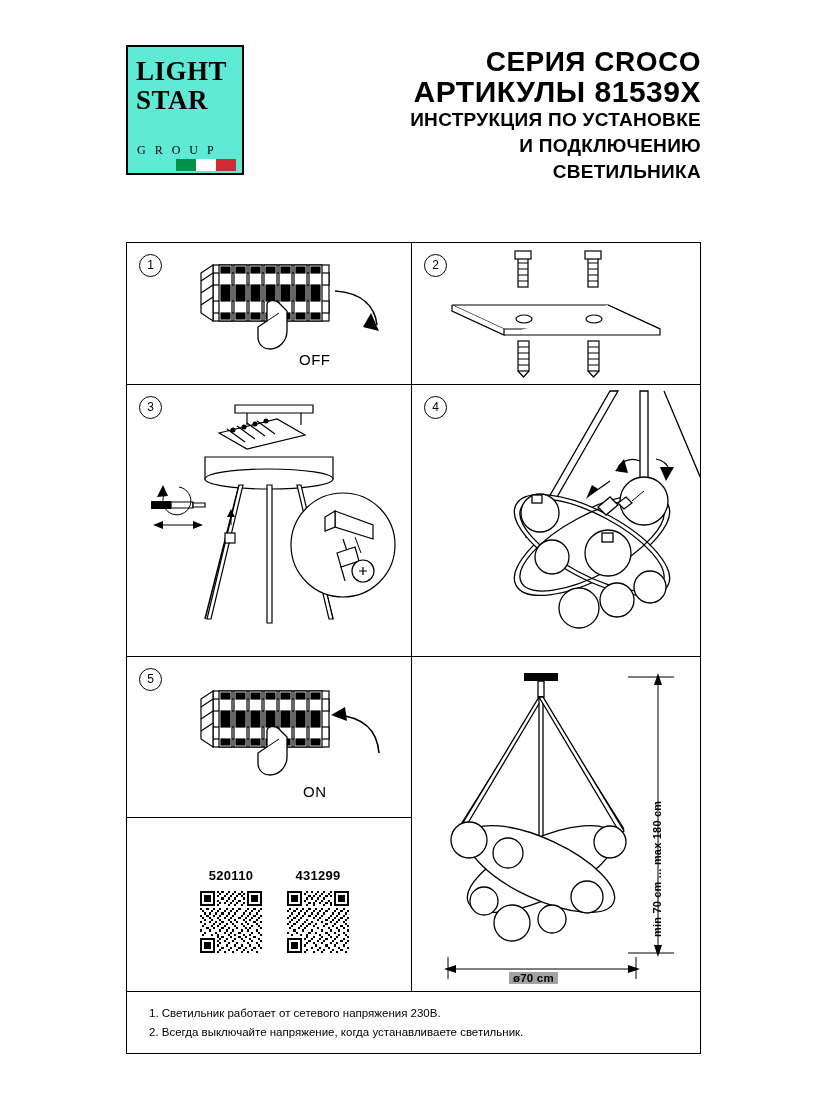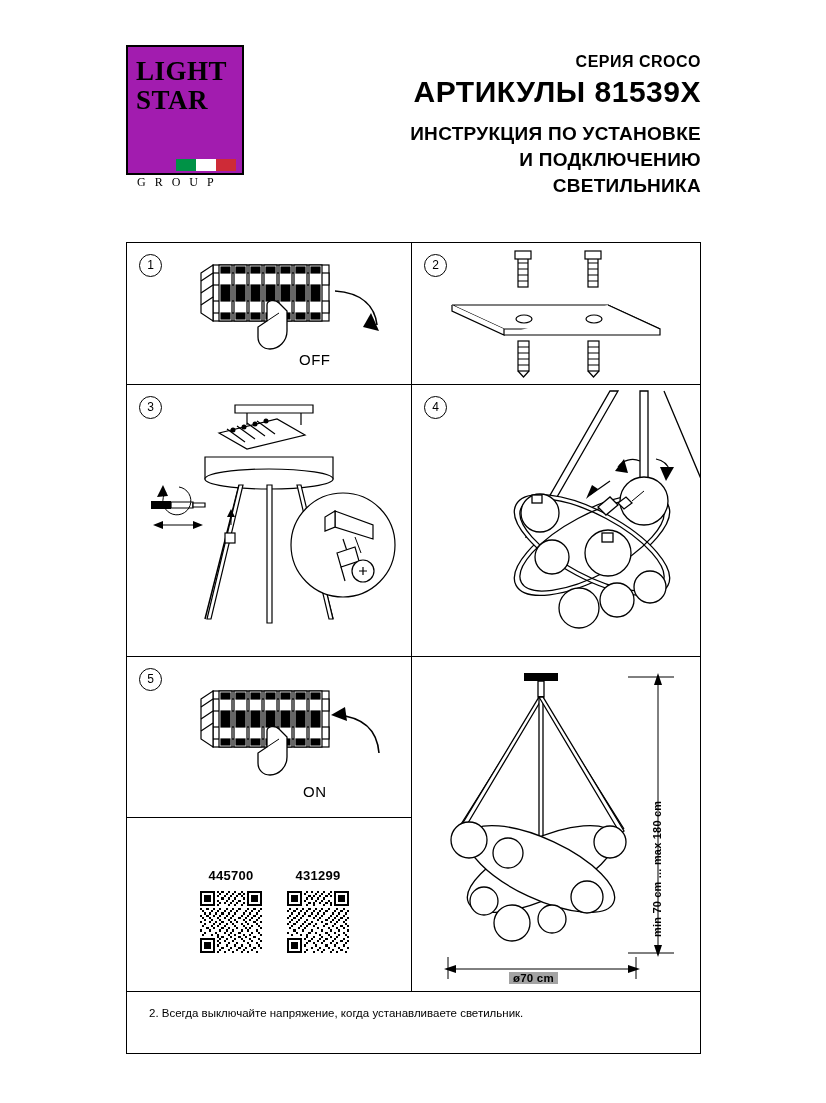--- a/index.html
+++ b/index.html
@@ -25,74 +25,72 @@
     height: 145px;
   }
   .logo-box {
     position: absolute;
     left: 0;
     top: 0;
     width: 118px;
     height: 130px;
     border: 2px solid #000;
     box-sizing: border-box;
-    background: #a21caf;
+    background: #5eead4;
   }
   .logo-text {
     position: absolute;
     left: 8px;
     top: 10px;
     font-family: "Liberation Serif", serif;
     font-weight: bold;
     font-size: 27px;
     line-height: 29px;
     letter-spacing: 0.5px;
     color: #000;
   }
   .logo-group {
     position: absolute;
     left: 9px;
     top: 96px;
     font-family: "Liberation Serif", serif;
     font-size: 12px;
     letter-spacing: 3px;
     color: #000;
-    margin-top: 32px;
   }
   .logo-flag {
     position: absolute;
     left: 48px;
     top: 112px;
     width: 60px;
     height: 12px;
     display: flex;
   }
   .logo-flag span { flex: 1 1 33.33%; height: 100%; display: block; }
 
   .head-right {
     position: absolute;
     left: 270px;
     top: 2px;
     width: 305px;
     text-align: right;
   }
   .head-series {
-    font-size: 16px;
+    font-size: 28px;
     font-weight: bold;
     letter-spacing: 0.5px;
     line-height: 30px;
   }
   .head-article {
     font-size: 30px;
     font-weight: bold;
     letter-spacing: 0.5px;
     line-height: 30px;
   }
   .head-instr {
-    margin-top: 14px;
     font-size: 19px;
     font-weight: bold;
     line-height: 26px;
     letter-spacing: 0.3px;
   }
 
   
   .grid {
     position: absolute;
     left: 126px;
@@ -462,21 +460,21 @@
         <path d="M252 96 C250 72 236 60 210 58" stroke-width="1.6"></path>
         <path d="M218 50 L204 58 L220 64 Z" fill="#000" stroke="none"></path>
       </g>
     </svg>
     <div class="lbl" style="left:176px; top:126px;">ON</div>
   </div>
 
   <div class="cell c6 b-r b-b">
     <div class="qr-codes">
       <div class="qr-item" style="left:73px; top:50px;">
-        <div class="qr-label">445700</div>
+        <div class="qr-label">520110</div>
         <svg class="qr-img" viewBox="0 0 29 29" shape-rendering="crispEdges">
           <rect width="29" height="29" fill="#fff"></rect>
           <g fill="#000">
             <rect x="0" y="0" width="7" height="1"></rect>
               <rect x="0" y="6" width="7" height="1"></rect>
             <rect x="0" y="0" width="1" height="7"></rect>
               <rect x="6" y="0" width="1" height="7"></rect>
             <rect x="2" y="2" width="3" height="3"></rect>
             <rect x="22" y="0" width="7" height="1"></rect>
               <rect x="22" y="6" width="7" height="1"></rect>
@@ -922,17 +920,18 @@
         <path d="M216 308 L228 312 L216 316 Z" fill="#000" stroke="none"></path>
         <path d="M36 300 L36 322 M224 300 L224 322" stroke-width="1"></path>
       </g>
     </svg>
     <div class="vert-dim" style="left:239px; top:280px;">min 70 cm ... max 180 cm</div>
     <div class="horiz-dim" style="left:97px; top:315px; background:#a3a3a3; padding:0 4px;">ø70 cm</div>
   </div>
 
   <div class="cell c8">
     <div class="notes">
+      <div>1. Светильник работает от сетевого напряжения 230В.</div>
       <div>2. Всегда выключайте напряжение, когда устанавливаете светильник.</div>
     </div>
   </div>
 
 </div>
 
 </body></html>

